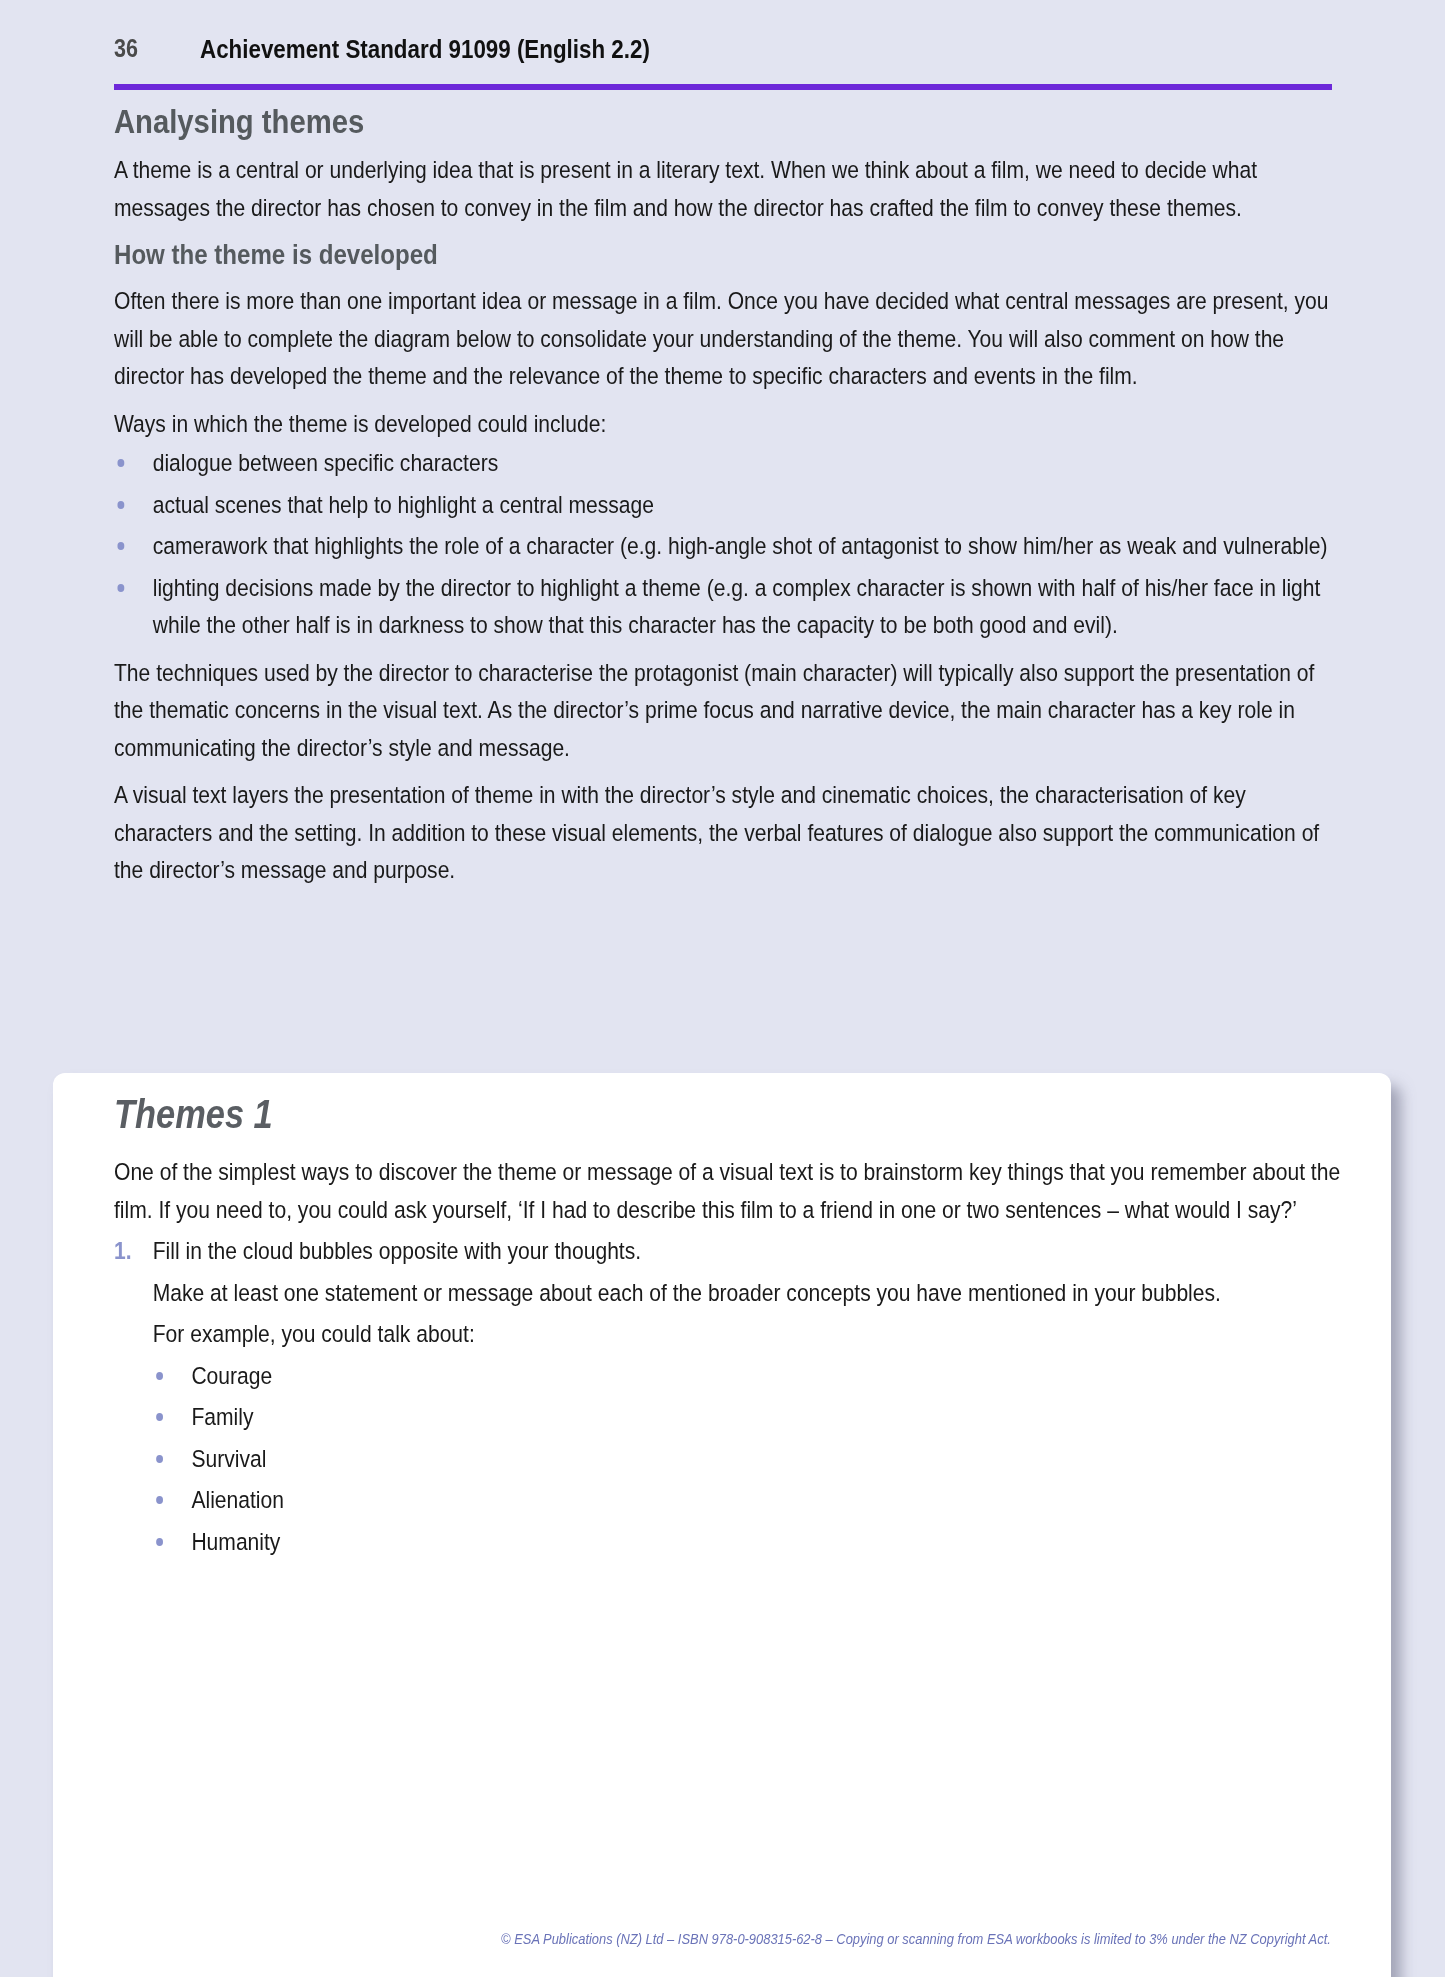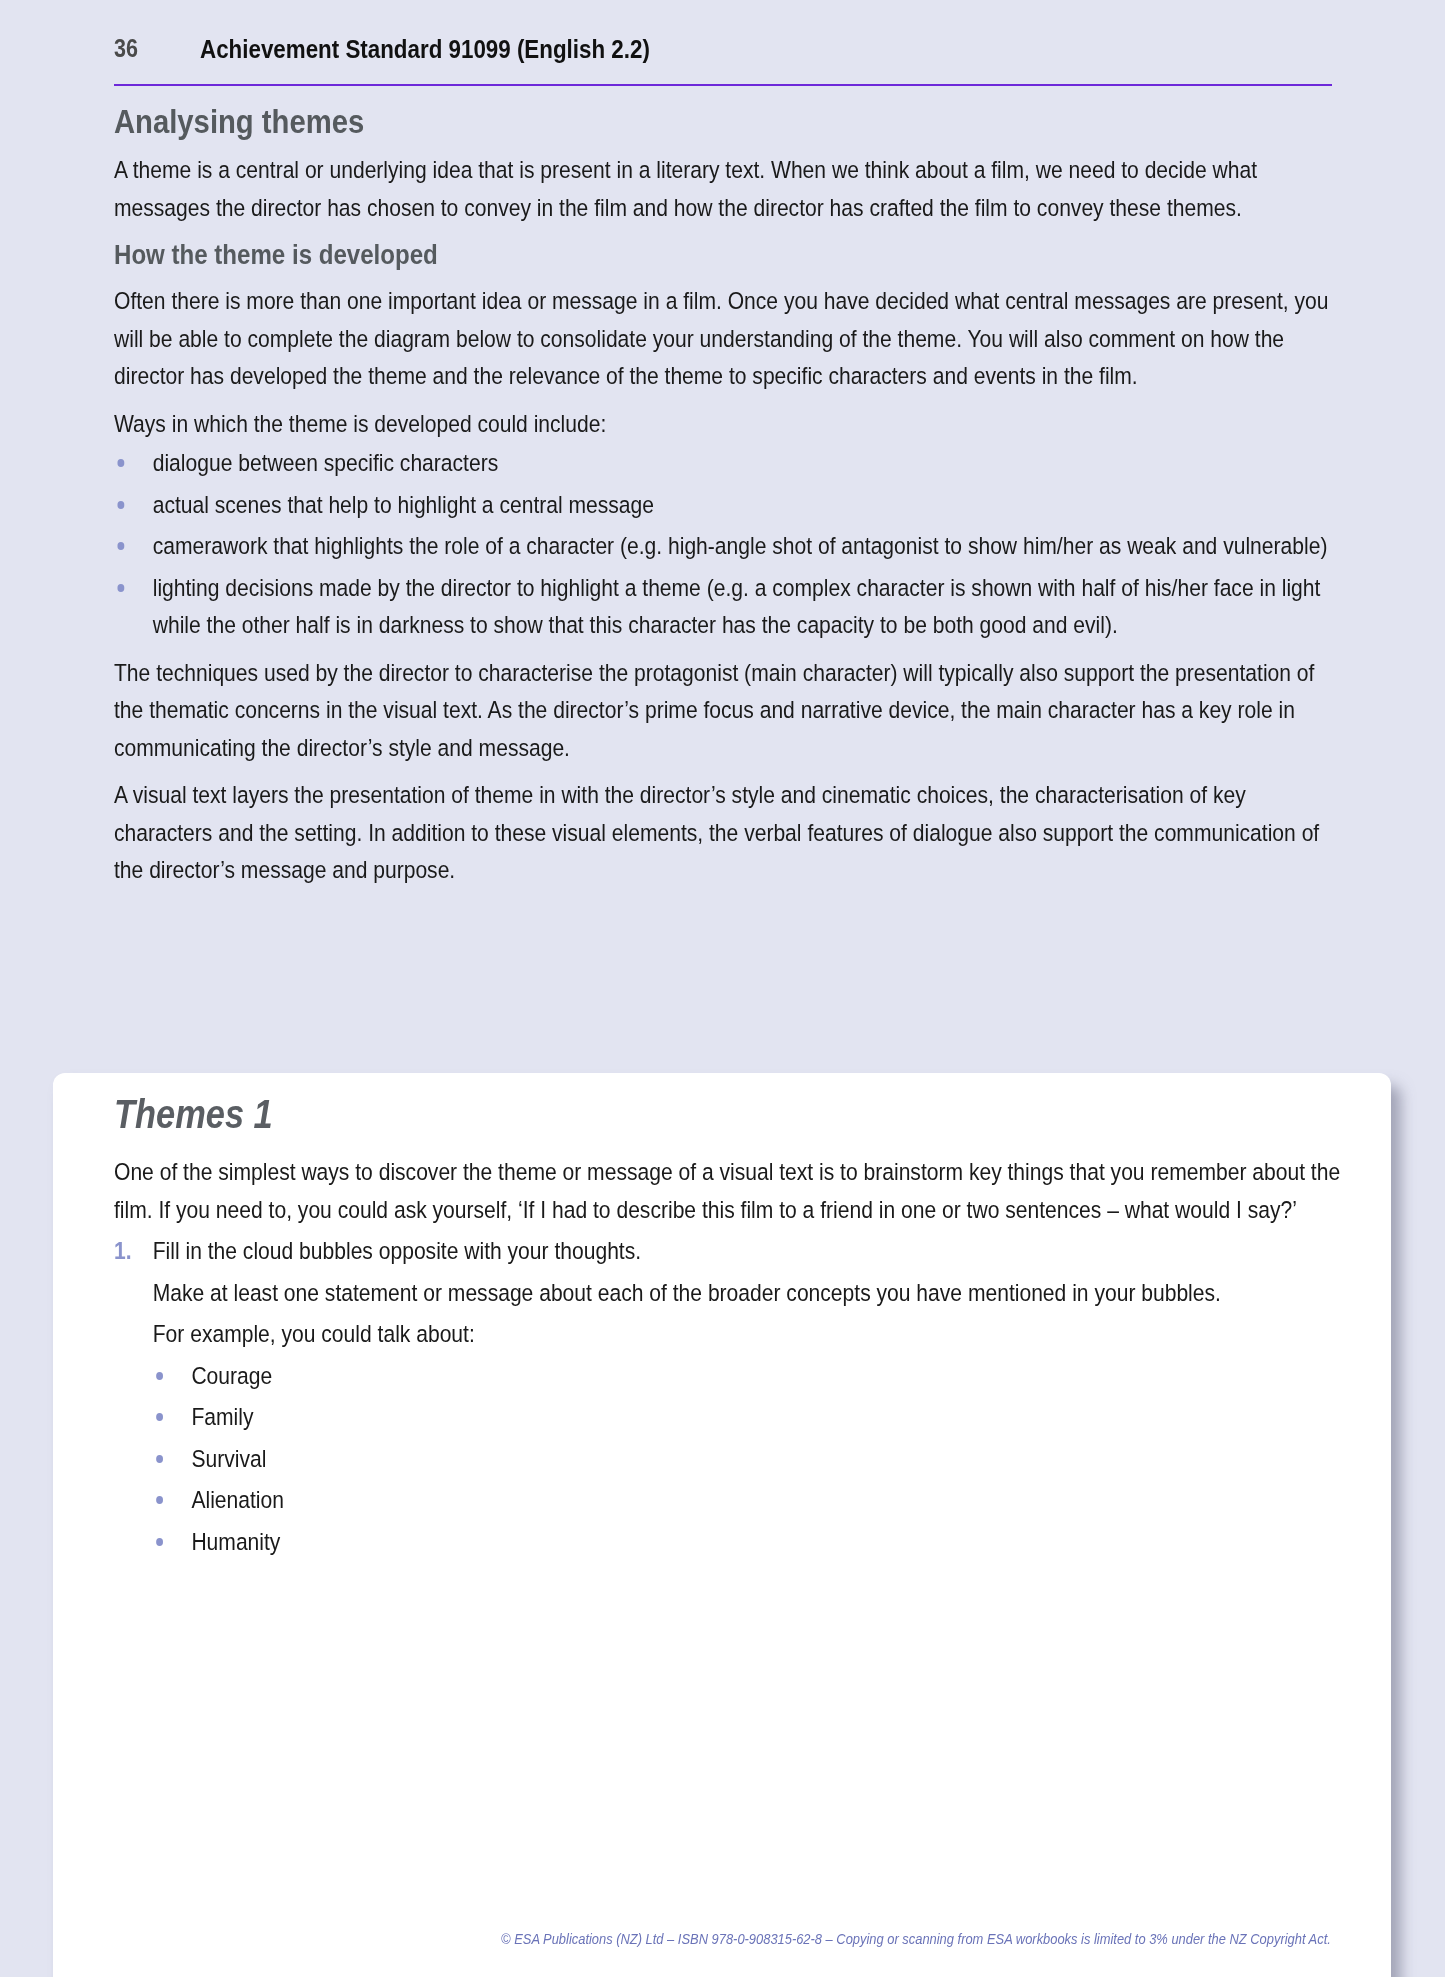--- a/index.html
+++ b/index.html
@@ -10,21 +10,21 @@
     position: relative;
     overflow: hidden;
     font-family: "Liberation Sans Narrow", "Liberation Sans", sans-serif;
     color: #1a1a1a;
   }
   .header {
     position: absolute;
     left: 114px; top: 34px;
     width: 1218px;
     height: 50px;
-    border-bottom: 2px solid #6d28d9;
+    border-bottom: 6px solid #6d28d9;
   }
   .page-num {
     position: absolute; left: 0; top: 0;
     font-family: "Liberation Sans", sans-serif;
     font-weight: bold; font-size: 25px; color: #4a4a4a;
     transform: scaleX(0.86); transform-origin: left top;
   }
   .header-title {
     position: absolute; left: 86px; top: 0;
     font-family: "Liberation Sans", sans-serif;

